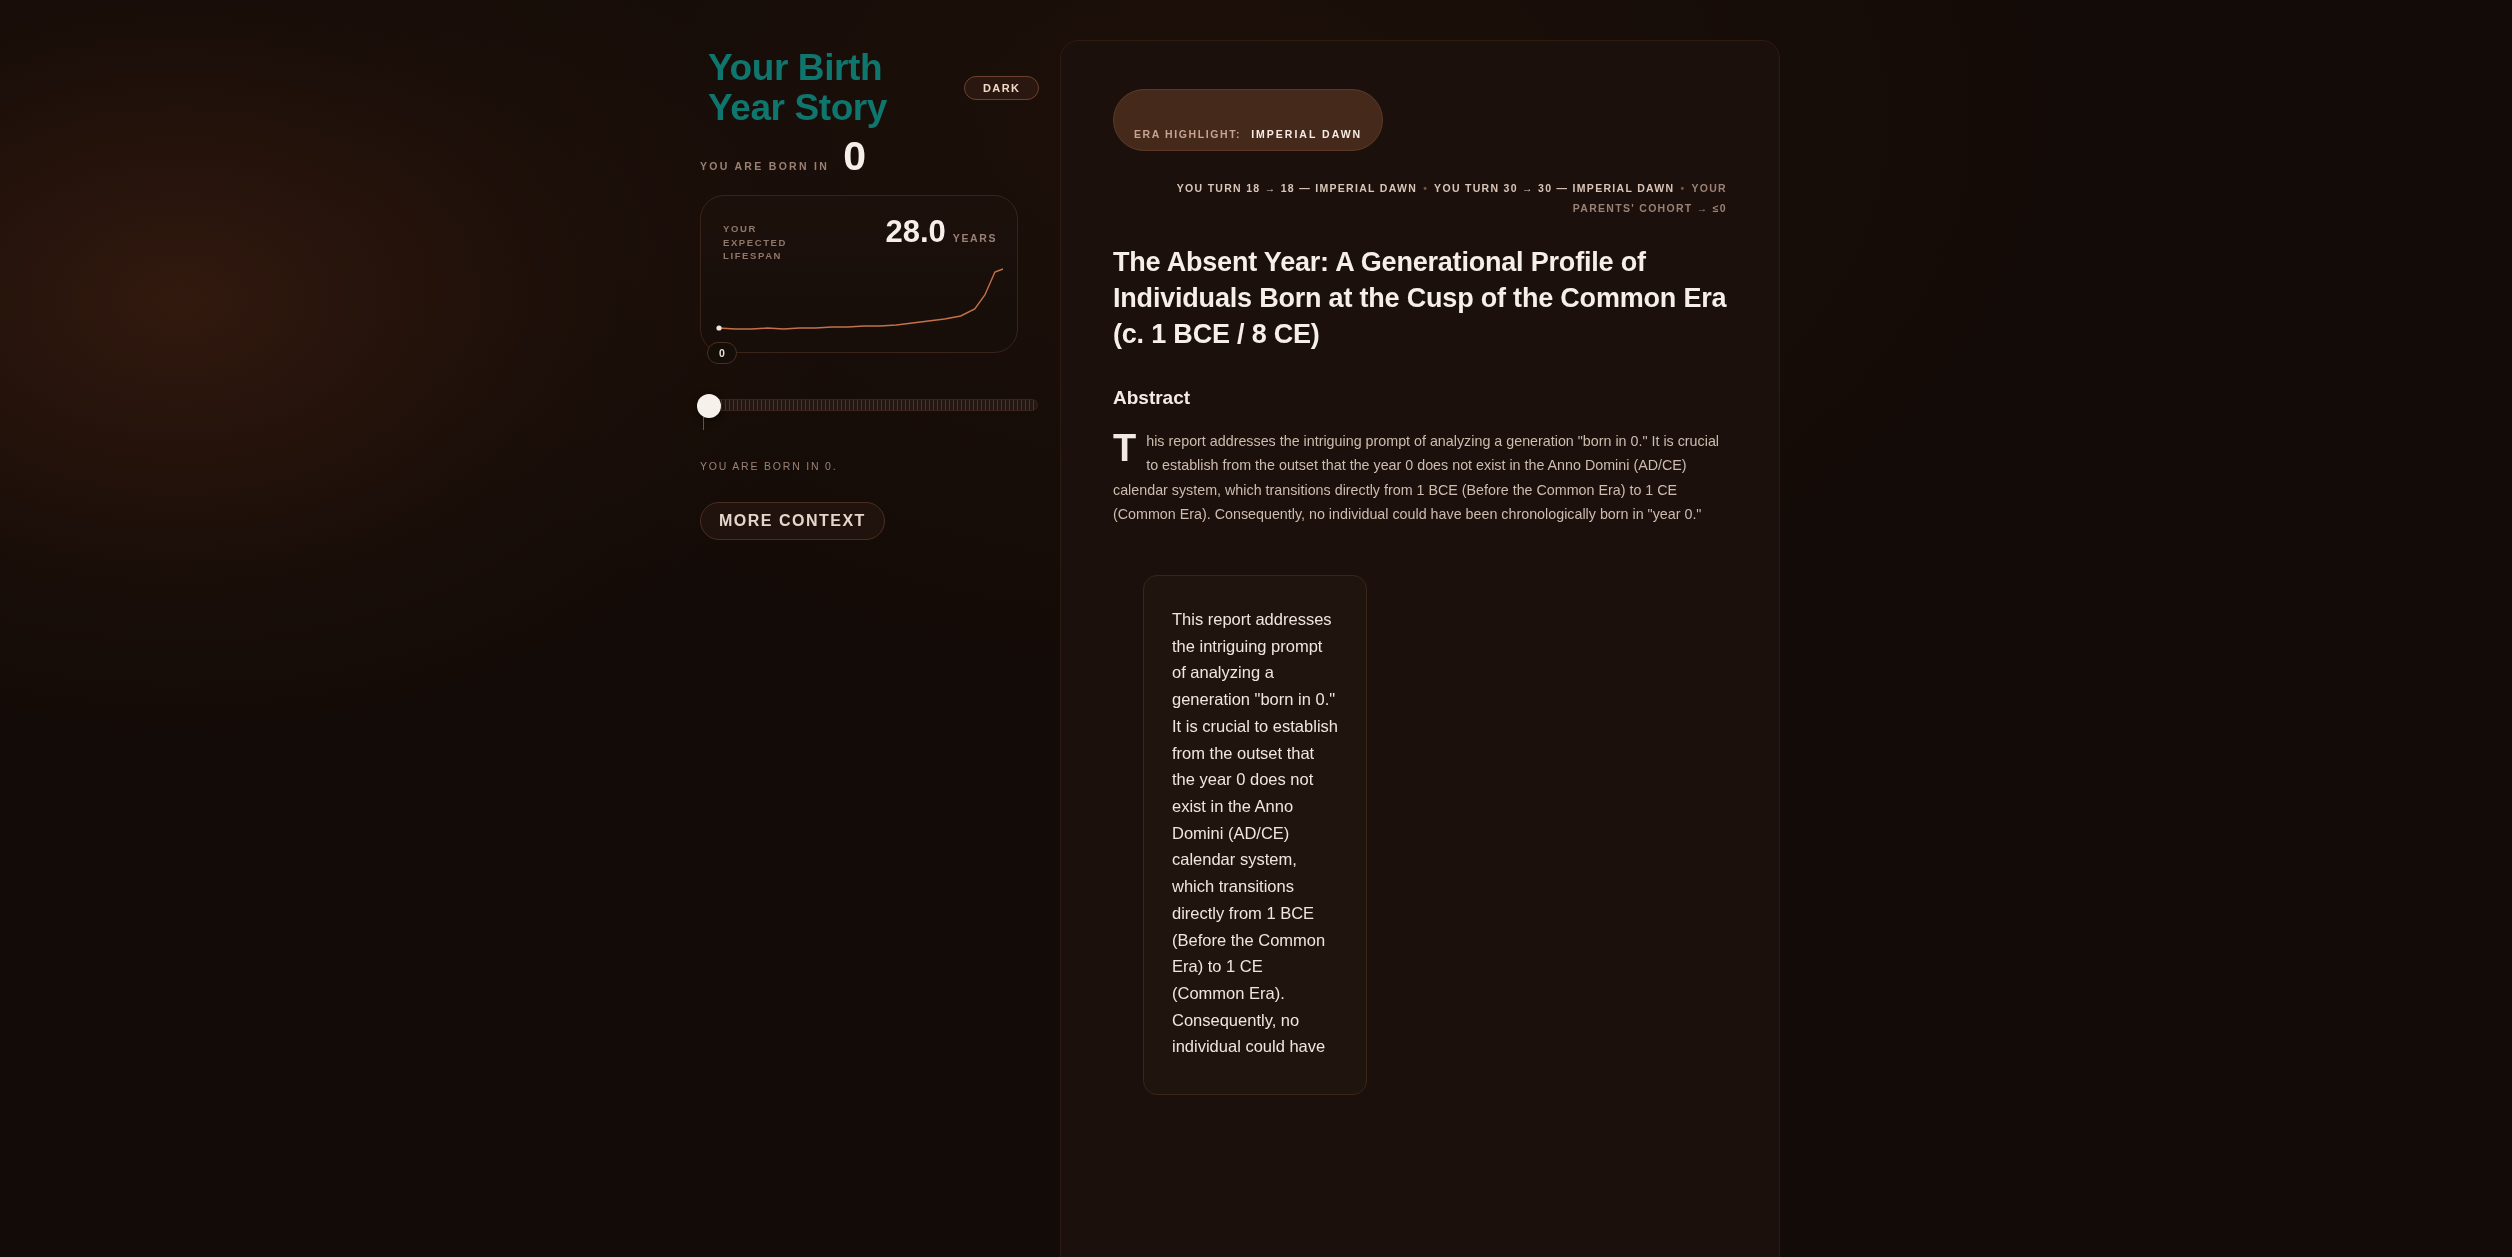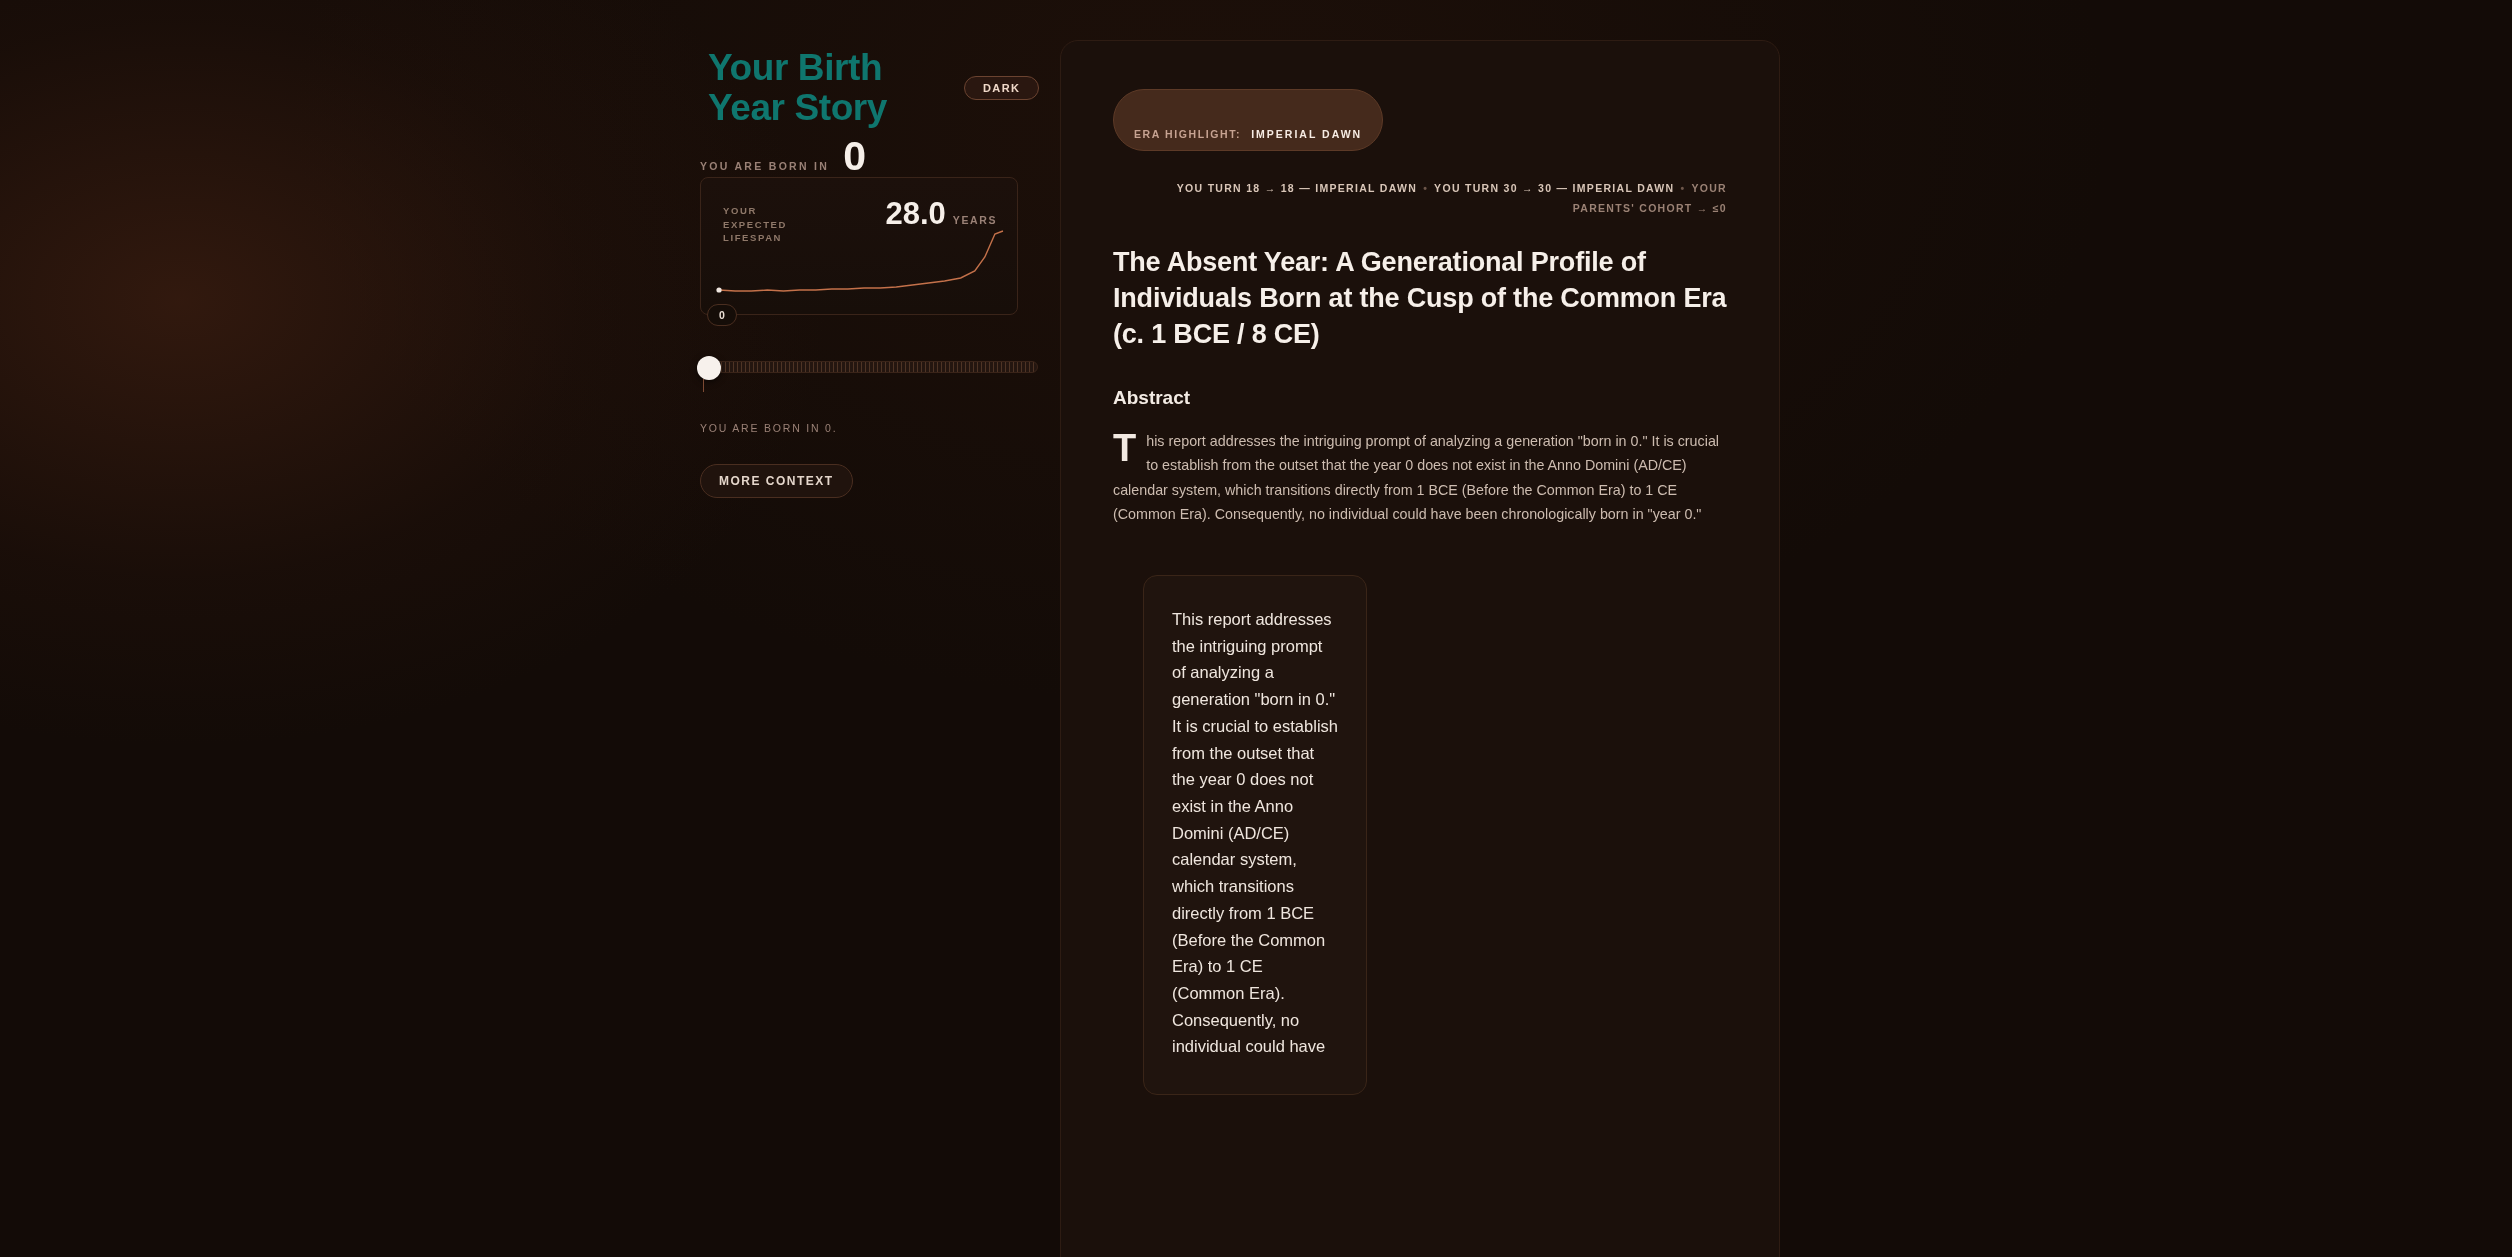--- a/index.html
+++ b/index.html
@@ -66,25 +66,26 @@
   }
   .born-year {
     font-size: 41px;
     font-weight: 700;
     color: #f6efe9;
     line-height: 1;
   }
 
   
   .lifespan-card {
+    margin-top: 18px;
     width: 318px;
-    height: 138px;
+    height: 158px;
     background: linear-gradient(180deg, #1c100b 0%, #170e09 100%);
     border: 1px solid #3a2419;
-    border-radius: 8px;
+    border-radius: 24px;
     position: relative;
     overflow: visible;
   }
   .ls-label {
     position: absolute;
     left: 22px; top: 26px;
     font-size: 9.5px;
     line-height: 1.45;
     letter-spacing: 1.6px;
     color: #8f7869;
@@ -170,21 +171,21 @@
     font-weight: 400;
     text-transform: uppercase;
   }
   .more-context {
     margin-top: 30px;
     display: inline-block;
     background: #20130d;
     border: 1px solid #4a2e20;
     border-radius: 999px;
     color: #e4d6cb;
-    font-size: 12px;
+    font-size: 16px;
     font-weight: 700;
     letter-spacing: 1.5px;
     padding: 9px 18px;
     cursor: pointer;
   }
 
   
   .doc-panel {
     position: absolute;
     left: 1060px; top: 40px;

